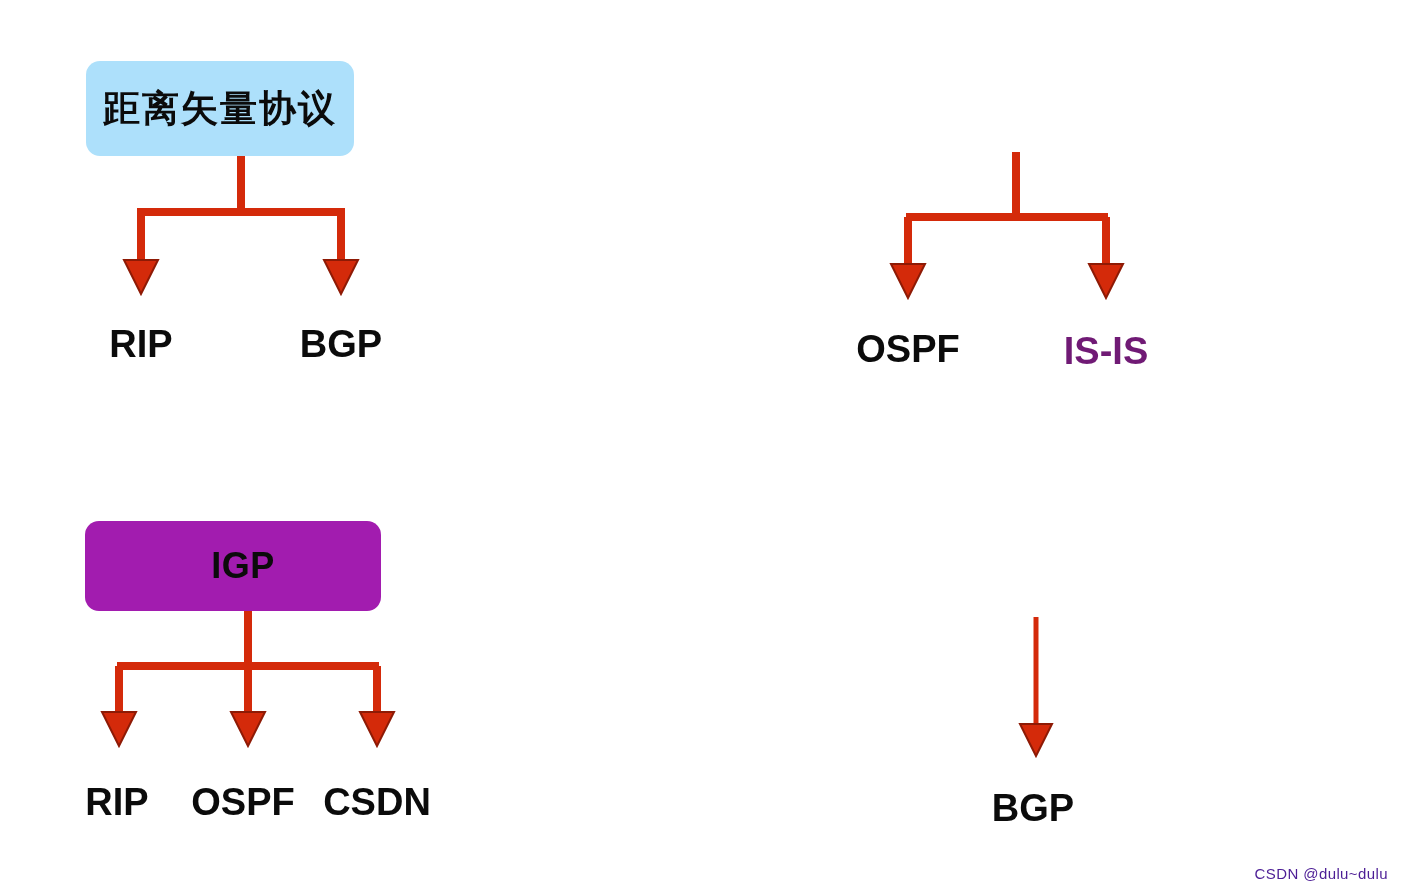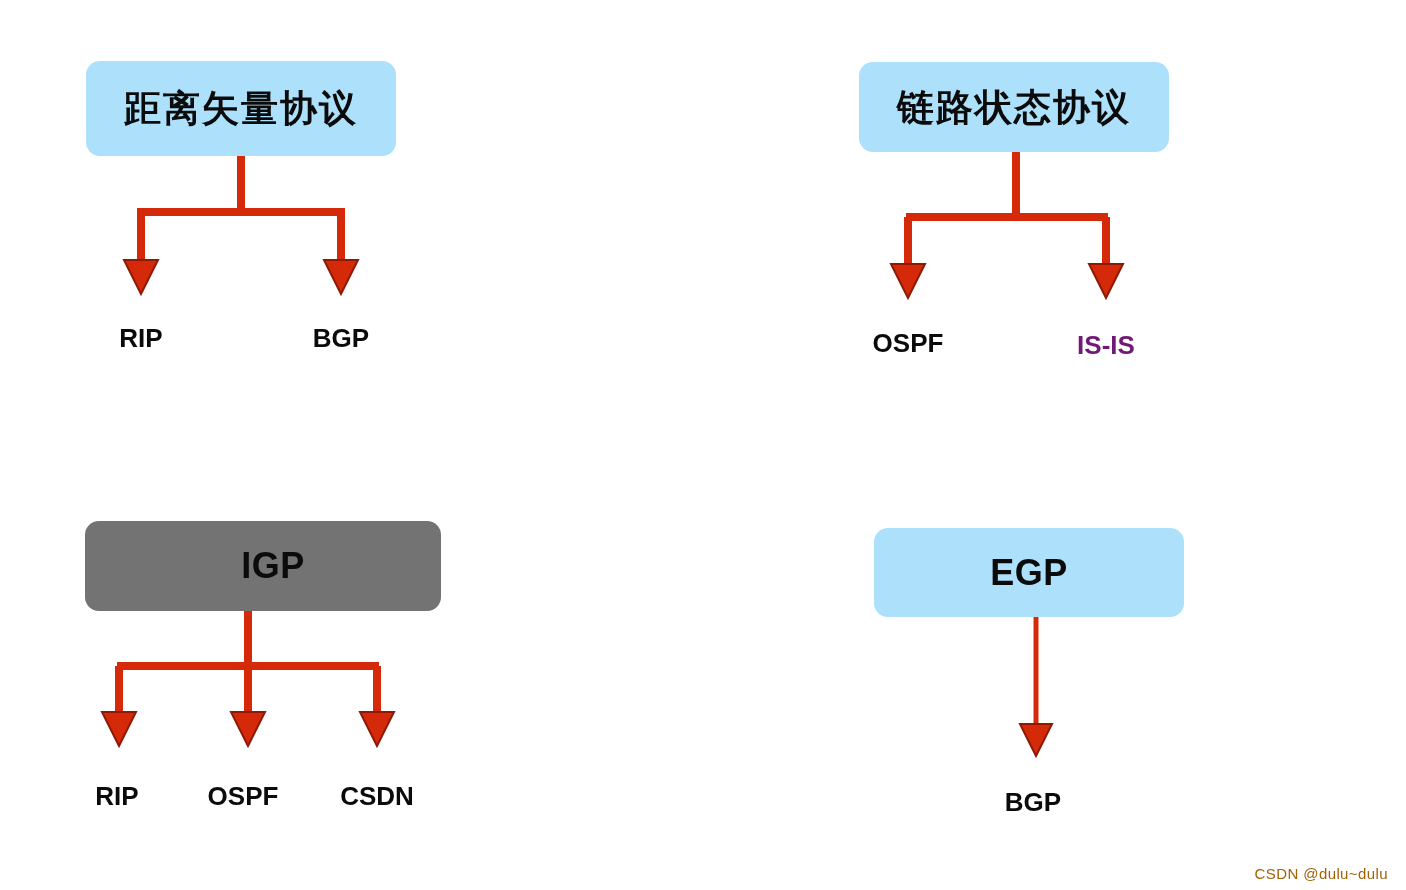--- a/index.html
+++ b/index.html
@@ -43,21 +43,21 @@
     letter-spacing: 2px;
   }
   .node-label.latin {
     font-size: 36px;
     font-family: "Liberation Sans", "DejaVu Sans", sans-serif;
   }
   .leaf-label {
     position: absolute;
     color: #0d0d0d;
     font-weight: bold;
-    font-size: 26px;
+    font-size: 38px;
     line-height: 1;
     white-space: nowrap;
     font-family: "Liberation Sans", "DejaVu Sans", sans-serif;
     transform: translateX(-50%);
   }
   .watermark {
     position: absolute;
     right: 18px;
     bottom: 8px;
     color: #c3c3c3;
@@ -108,38 +108,32 @@
       <polygon points="231,712 265,712 248,746" fill="#d42a0a" stroke="#8e1a05" stroke-width="2"></polygon>
       <polygon points="360,712 394,712 377,746" fill="#d42a0a" stroke="#8e1a05" stroke-width="2"></polygon>
     </g>
 
     <g>
       <path d="M1036 617 L1036 728" stroke="#d42a0a" stroke-width="5" fill="none"></path>
       <polygon points="1020,724 1052,724 1036,756" fill="#d42a0a" stroke="#8e1a05" stroke-width="2"></polygon>
     </g>
   </svg>
 
-  <div class="node-box" style="left: 86px; top: 61px; width: 310px; height: 95px; background: rgb(173, 224, 251);">
+  <div class="node-box" style="left: 86px; top: 61px; width: 268px; height: 95px; background: rgb(173, 224, 251);">
     <span class="node-label cjk" style="color: rgb(11, 11, 11);">距离矢量协议</span>
   </div>
   <div class="leaf-label" style="left: 141px; top: 325px; color: rgb(11, 11, 11);">RIP</div>
   <div class="leaf-label" style="left: 341px; top: 325px; color: rgb(11, 11, 11);">BGP</div>
 
-  <div class="node-box" style="left: 859px; top: 62px; width: 310px; height: 90px; background: rgb(173, 224, 251);">
-    <span class="node-label cjk" style="color: rgb(11, 11, 11);">链路状态协议</span>
-  </div>
   <div class="leaf-label" style="left: 908px; top: 330px; color: rgb(11, 11, 11);">OSPF</div>
   <div class="leaf-label" style="left: 1106px; top: 332px; color: #701a75;">IS-IS</div>
 
-  <div class="node-box" style="left: 85px; top: 521px; width: 356px; height: 90px; background: #737373; padding-left: 20px;">
+  <div class="node-box" style="left: 85px; top: 521px; width: 296px; height: 90px; background: #a21caf; padding-left: 20px;">
     <span class="node-label latin" style="color: rgb(11, 11, 11);">IGP</span>
   </div>
   <div class="leaf-label" style="left: 117px; top: 783px; color: rgb(11, 11, 11);">RIP</div>
   <div class="leaf-label" style="left: 243px; top: 783px; color: rgb(11, 11, 11);">OSPF</div>
   <div class="leaf-label" style="left: 377px; top: 783px; color: rgb(11, 11, 11);">CSDN</div>
 
-  <div class="node-box" style="left: 874px; top: 528px; width: 310px; height: 89px; background: rgb(173, 224, 251);">
-    <span class="node-label latin" style="color: rgb(11, 11, 11);">EGP</span>
-  </div>
   <div class="leaf-label" style="left: 1033px; top: 789px; color: rgb(11, 11, 11);">BGP</div>
 
-  <div class="watermark" style="color: #a16207; margin-left: 39px;">CSDN @dulu~dulu</div>
+  <div class="watermark" style="color: #4c1d95; margin-left: 39px;">CSDN @dulu~dulu</div>
 </div>
 
 </body></html>

